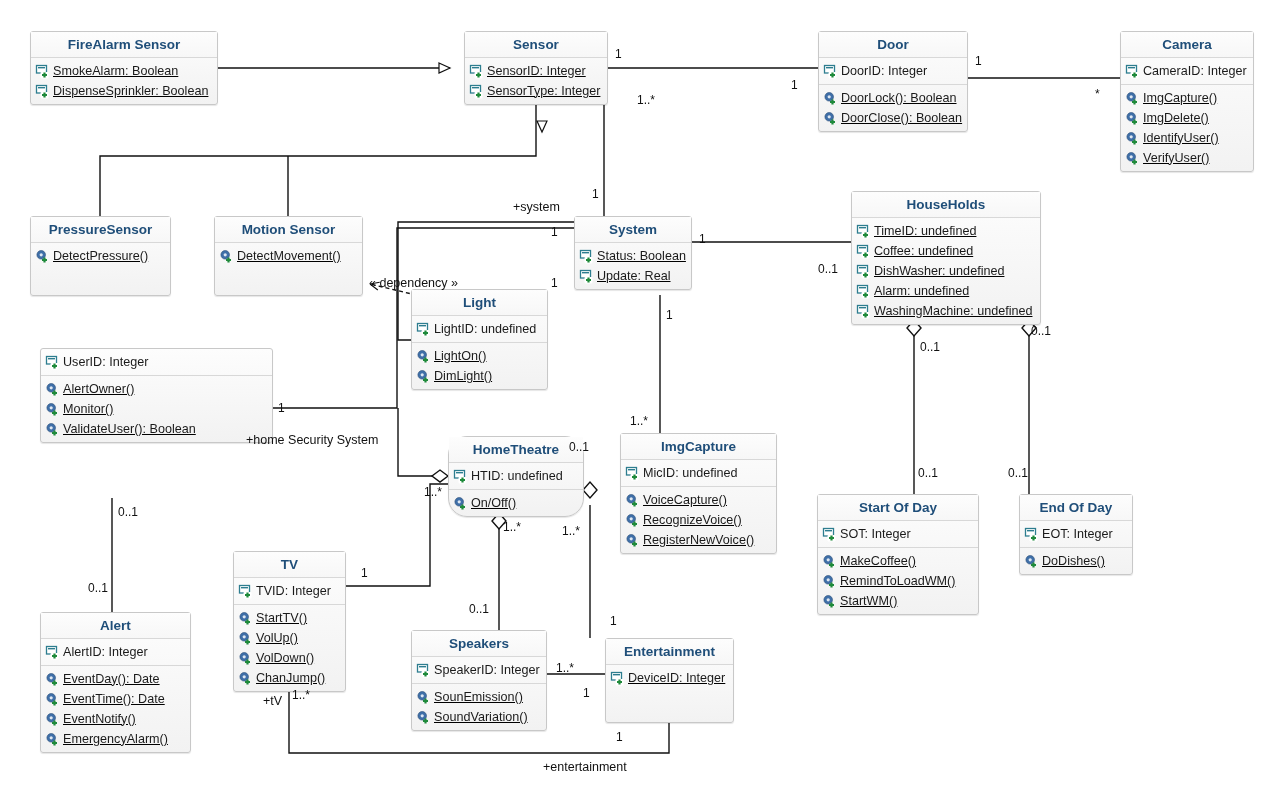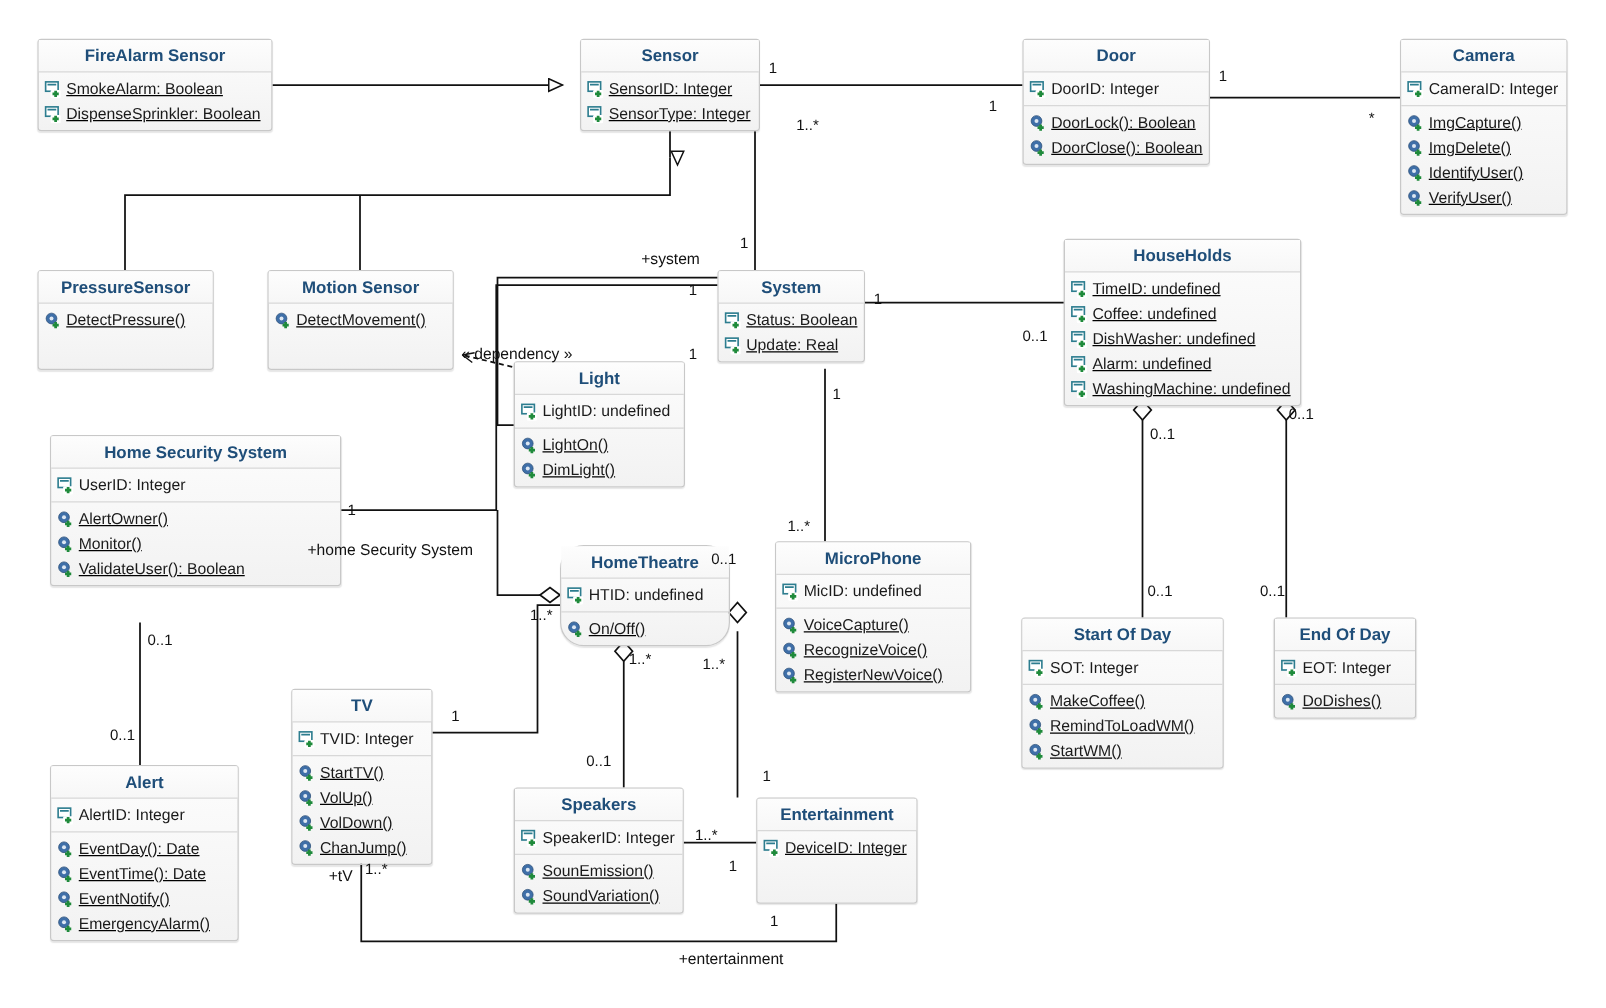--- a/index.html
+++ b/index.html
@@ -484,21 +484,20 @@
               </g>
               <circle cx="6.2" cy="5.8" r="1.6" fill="#dde7f2"></circle>
               <path d="M9.5,8.5 v5 M7,11 h5" stroke="#1f8a3b" stroke-width="2.2"></path>
             </svg>
           </span>
           <span class="txt">DimLight()</span>
         </div>
       </div>
     </div>
     <div class="uml-class" style="left: 40px; top: 348px; width: 233px;">
-      <div class="uml-title">Home Security System</div>
       <div class="uml-section attrs">
         <div class="uml-row">
           <span class="mi">
             <svg width="15" height="15" viewBox="0 0 15 15">
               <rect x="1.5" y="1.5" width="10" height="7.5" fill="#ffffff" stroke="#2d7d8f" stroke-width="1.3"></rect>
               <rect x="3" y="3" width="7" height="1.4" fill="#2d7d8f"></rect>
               <rect x="5.5" y="8" width="8" height="6.5" rx="1" fill="#ffffff"></rect>
               <path d="M9.5,8.5 v5 M7,11 h5" stroke="#1f8a3b" stroke-width="2.2" stroke-linecap="butt"></path>
             </svg>
           </span>
@@ -568,21 +567,21 @@
               </g>
               <circle cx="6.2" cy="5.8" r="1.6" fill="#dde7f2"></circle>
               <path d="M9.5,8.5 v5 M7,11 h5" stroke="#1f8a3b" stroke-width="2.2"></path>
             </svg>
           </span>
           <span class="txt">On/Off()</span>
         </div>
       </div>
     </div>
     <div class="uml-class" style="left: 620px; top: 433px; width: 157px;">
-      <div class="uml-title">MicroPhone</div>
+      <div class="uml-title">ImgCapture</div>
       <div class="uml-section attrs">
         <div class="uml-row">
           <span class="mi">
             <svg width="15" height="15" viewBox="0 0 15 15">
               <rect x="1.5" y="1.5" width="10" height="7.5" fill="#ffffff" stroke="#2d7d8f" stroke-width="1.3"></rect>
               <rect x="3" y="3" width="7" height="1.4" fill="#2d7d8f"></rect>
               <rect x="5.5" y="8" width="8" height="6.5" rx="1" fill="#ffffff"></rect>
               <path d="M9.5,8.5 v5 M7,11 h5" stroke="#1f8a3b" stroke-width="2.2" stroke-linecap="butt"></path>
             </svg>
           </span>

